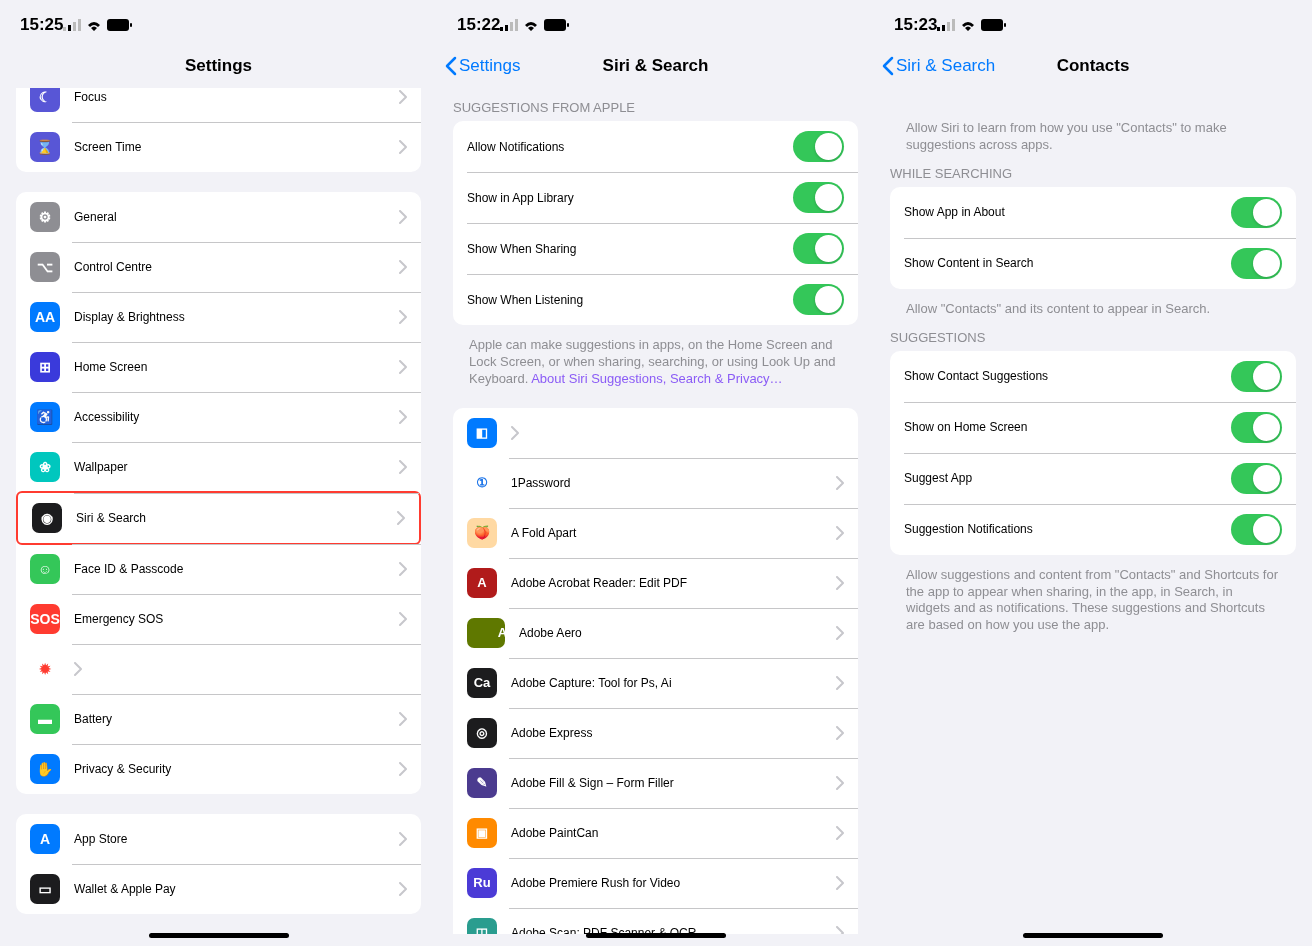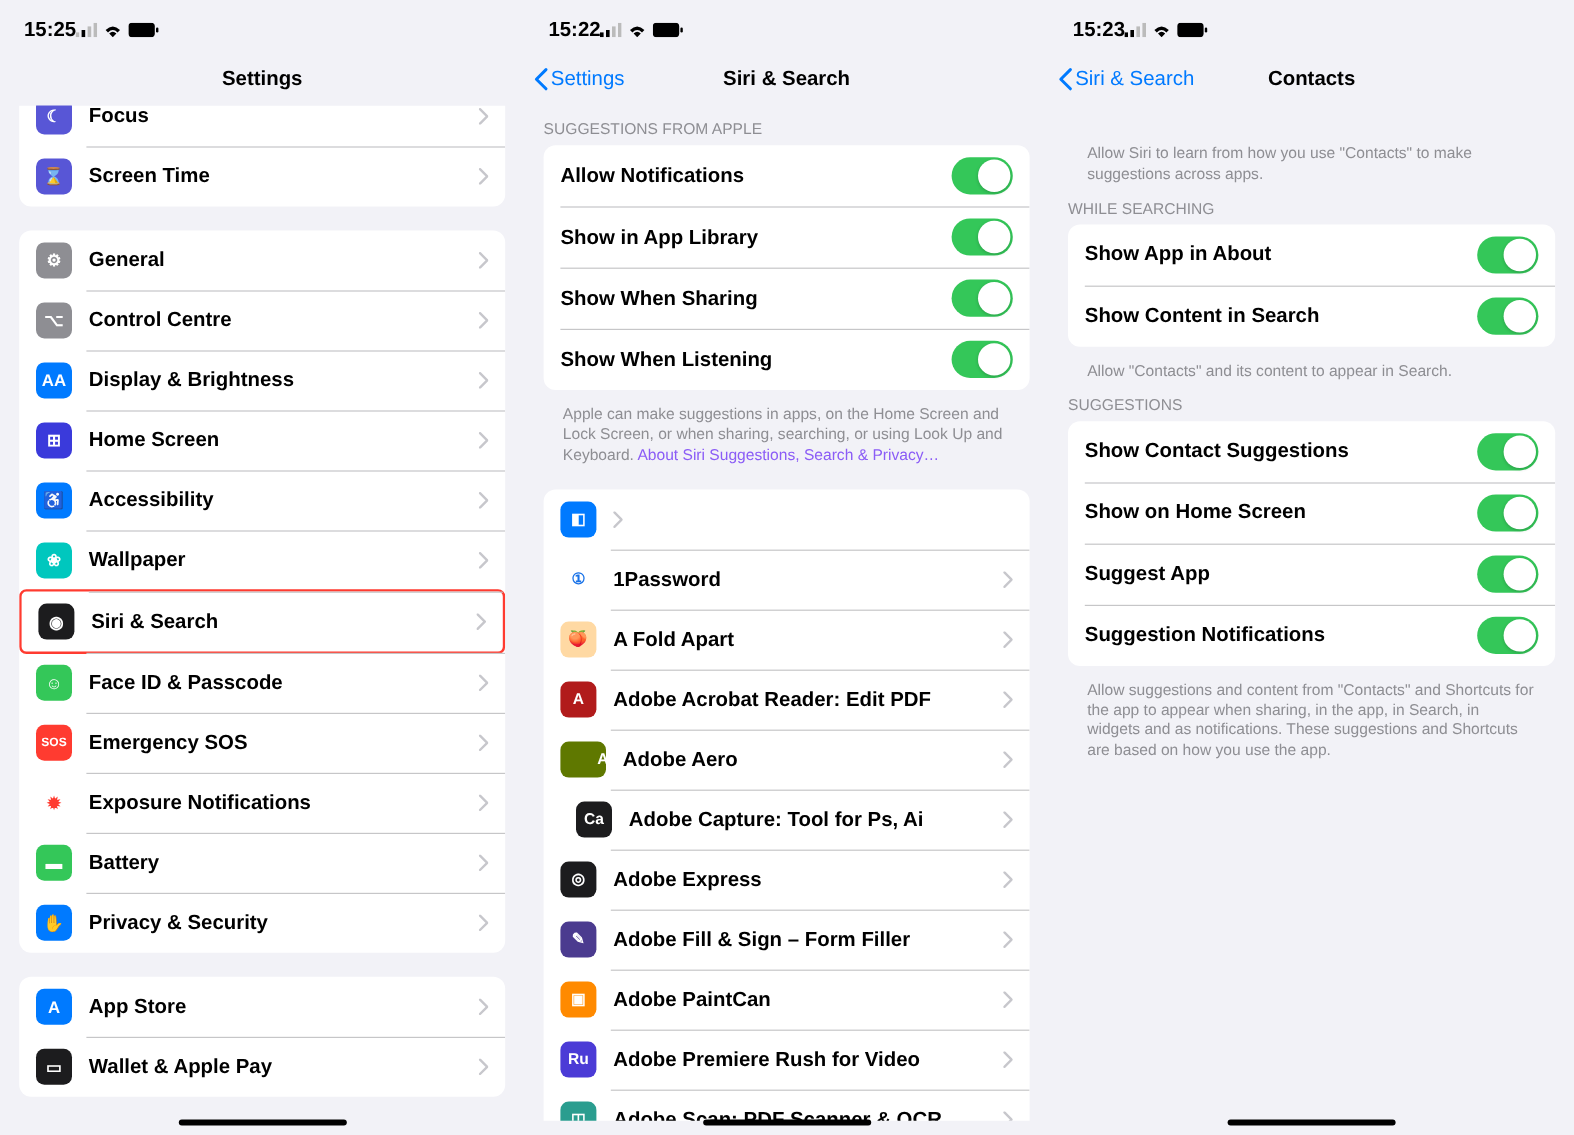--- a/index.html
+++ b/index.html
@@ -20,21 +20,21 @@
 .section-header { padding: 0 16px 6px; font-size: 13px; color: #8e8e93; text-transform: uppercase; margin-top: 12px; }
 .section-footer { padding: 6px 16px 0; font-size: 13px; color: #8e8e93; line-height: 1.3; }
 .section-footer a { color: #8b5cf6; text-decoration: none; }
 
 .row { display: flex; align-items: center; padding: 10px 14px; min-height: 44px; position: relative; }
 .row + .row::before { content: ""; position: absolute; left: 56px; right: 0; top: 0; height: 0.5px; background: #c6c6c8; }
 .row.no-icon + .row::before, .row.switch-row + .row::before { left: 14px; }
 .row.app-row + .row::before { left: 56px; }
 
 .row-icon { width: 30px; height: 30px; border-radius: 7px; margin-right: 14px; display: flex; align-items: center; justify-content: center; font-size: 16px; font-weight: 600; color: #fff; flex-shrink: 0; }
-.row-label { flex: 1; font-size: 17px; font-weight: bold; }
+.row-label { flex: 1; font-size: 12px; }
 .chevron { color: #c7c7cc; flex-shrink: 0; }
 
 .switch { width: 51px; height: 31px; background: #34c759; border-radius: 16px; position: relative; cursor: pointer; flex-shrink: 0; }
 .switch::after { content: ""; position: absolute; width: 27px; height: 27px; background: #fff; border-radius: 50%; top: 2px; right: 2px; box-shadow: 0 1px 3px rgba(0,0,0,0.2); }
 
 .highlight { border: 2.5px solid #ff3b30; border-radius: 6px; margin: -1px 0; }
 
 .home-indicator { position: absolute; bottom: 8px; left: 50%; transform: translateX(-50%); width: 140px; height: 5px; background: #000; border-radius: 3px; }
 
 .scroll { overflow-y: hidden; height: calc(100% - 100px); }
@@ -132,29 +132,28 @@
           </svg>
   </div>
         <div class="row">
     <div class="row-icon" style="background:#34c759;color:#fff;font-size:14px;">☺</div>
     <span class="row-label">Face ID &amp; Passcode</span>
     <svg class="chevron" width="8" height="14" viewBox="0 0 8 14">
             <path d="M1 1 L7 7 L1 13" stroke="#c7c7cc" stroke-width="2" fill="none" stroke-linecap="round" stroke-linejoin="round"></path>
           </svg>
   </div>
         <div class="row">
-    <div class="row-icon" style="background:#ff3b30;color:#fff;font-size:10px;">SOS</div>
+    <div class="row-icon" style="background:#ff3b30;color:#fff;font-size:14px;">SOS</div>
     <span class="row-label">Emergency SOS</span>
     <svg class="chevron" width="8" height="14" viewBox="0 0 8 14">
             <path d="M1 1 L7 7 L1 13" stroke="#c7c7cc" stroke-width="2" fill="none" stroke-linecap="round" stroke-linejoin="round"></path>
           </svg>
   </div>
         <div class="row">
     <div class="row-icon" style="background:#fff;color:#ff3b30;font-size:14px;">✹</div>
-    <span class="row-label">Exposure Notifications</span>
     <svg class="chevron" width="8" height="14" viewBox="0 0 8 14">
             <path d="M1 1 L7 7 L1 13" stroke="#c7c7cc" stroke-width="2" fill="none" stroke-linecap="round" stroke-linejoin="round"></path>
           </svg>
   </div>
         <div class="row">
     <div class="row-icon" style="background:#34c759;color:#fff;font-size:14px;">▬</div>
     <span class="row-label">Battery</span>
     <svg class="chevron" width="8" height="14" viewBox="0 0 8 14">
             <path d="M1 1 L7 7 L1 13" stroke="#c7c7cc" stroke-width="2" fill="none" stroke-linecap="round" stroke-linejoin="round"></path>
           </svg>
@@ -267,21 +266,21 @@
           </svg>
   </div>
         <div class="row app-row">
     <div class="row-icon" style="background:#5f7800;color:#fff;font-size:13px;padding-left:38px;">Ar</div>
     <span class="row-label">Adobe Aero</span>
     <svg class="chevron" width="8" height="14" viewBox="0 0 8 14">
             <path d="M1 1 L7 7 L1 13" stroke="#c7c7cc" stroke-width="2" fill="none" stroke-linecap="round" stroke-linejoin="round"></path>
           </svg>
   </div>
         <div class="row app-row">
-    <div class="row-icon" style="background:#1c1c1e;color:#fff;font-size:13px;margin-left:13px;">Ca</div>
+    <div class="row-icon" style="background:#1c1c1e;color:#fff;font-size:13px;">Ca</div>
     <span class="row-label">Adobe Capture: Tool for Ps, Ai</span>
     <svg class="chevron" width="8" height="14" viewBox="0 0 8 14">
             <path d="M1 1 L7 7 L1 13" stroke="#c7c7cc" stroke-width="2" fill="none" stroke-linecap="round" stroke-linejoin="round"></path>
           </svg>
   </div>
         <div class="row app-row">
     <div class="row-icon" style="background:#1c1c1e;color:#fff;font-size:13px;">◎</div>
     <span class="row-label">Adobe Express</span>
     <svg class="chevron" width="8" height="14" viewBox="0 0 8 14">
             <path d="M1 1 L7 7 L1 13" stroke="#c7c7cc" stroke-width="2" fill="none" stroke-linecap="round" stroke-linejoin="round"></path>

